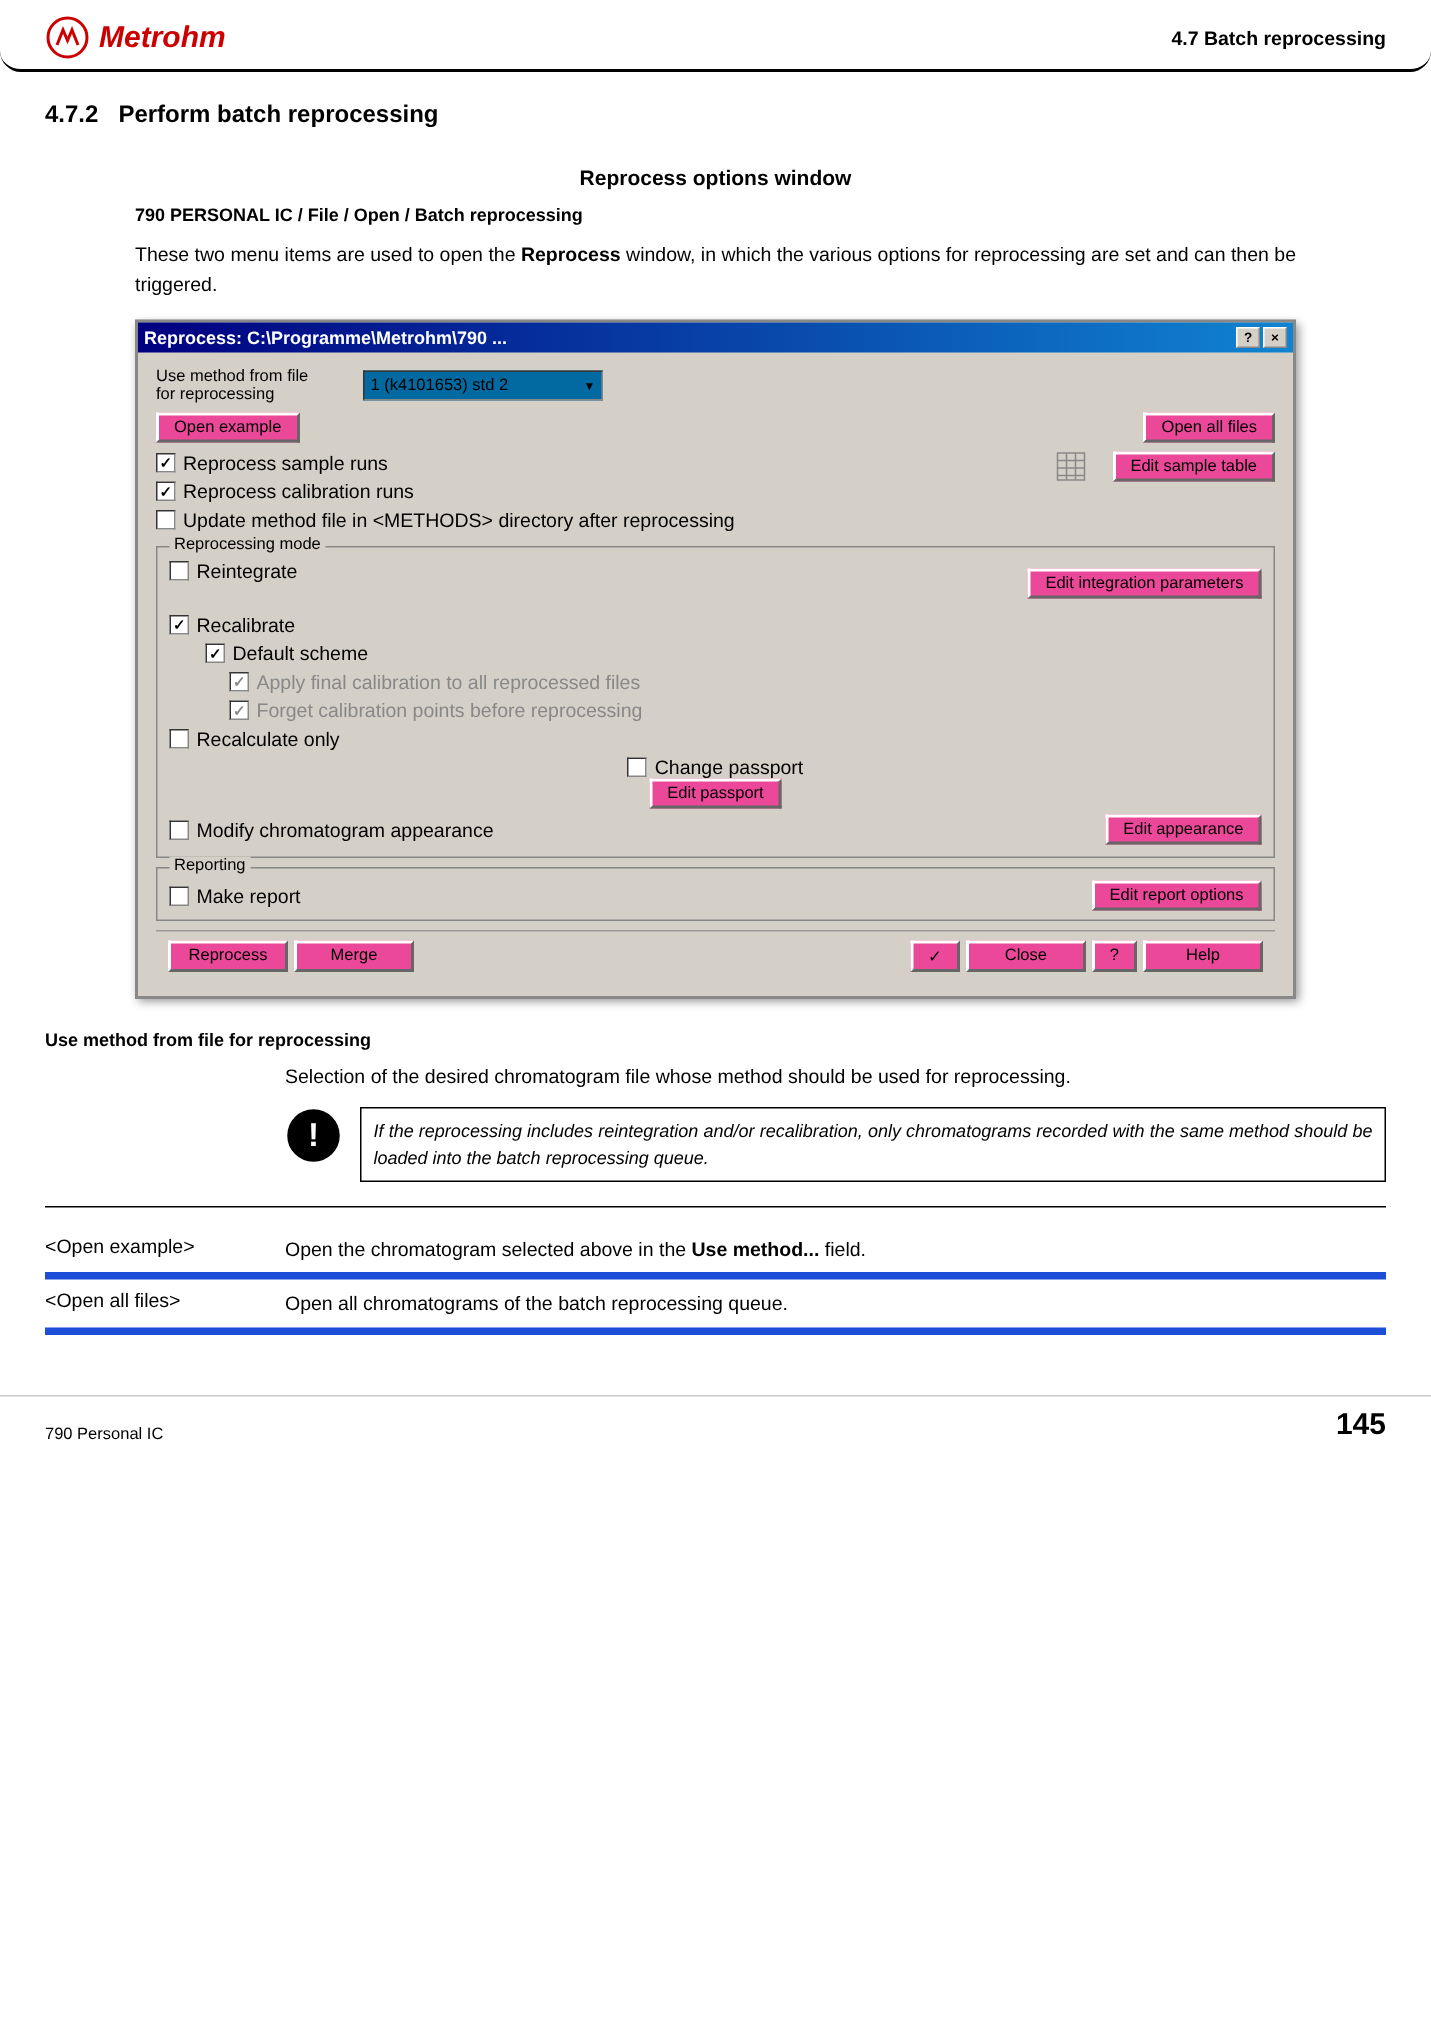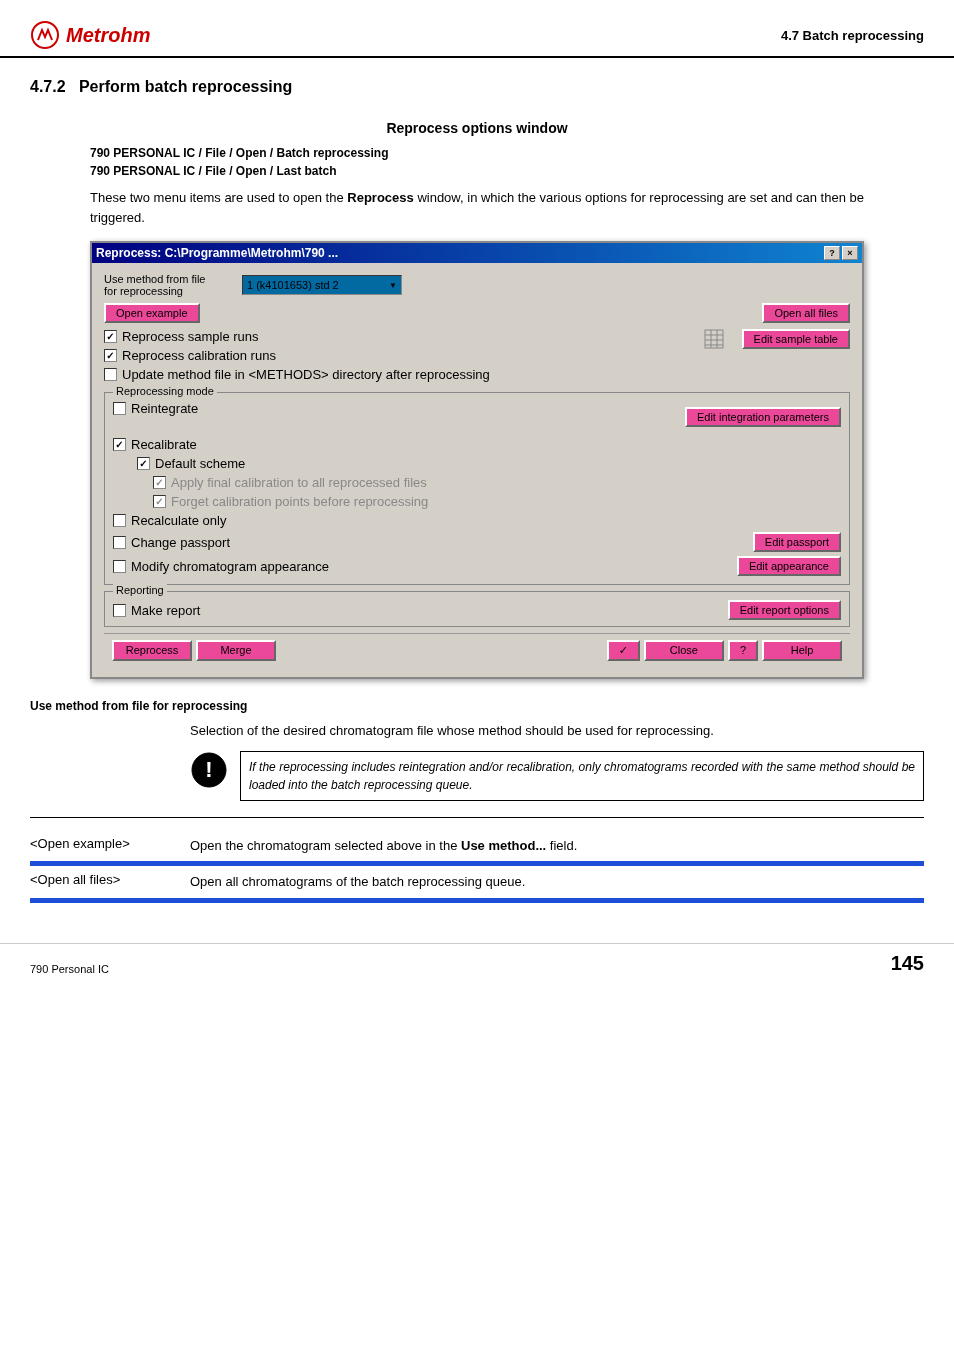--- a/index.html
+++ b/index.html
@@ -10,23 +10,24 @@
       font-family: Arial, Helvetica, sans-serif;
       font-size: 13px;
       color: #000;
     }
 
     
     .page-header {
       display: flex;
       justify-content: space-between;
       align-items: center;
-      padding: 20px 30px 6px 30px;
+      padding: 10px 30px 6px 30px;
       border-bottom: 2px solid #000;
       margin-bottom: 0;
+      border-radius: 14px;
     }
     .logo-area {
       display: flex;
       align-items: center;
       gap: 6px;
     }
     .logo-icon {
       width: 30px;
       height: 30px;
     }
@@ -313,21 +314,20 @@
 
 <div class="page-content">
 
   <div class="section-number">
     <span>4.7.2</span>&nbsp;&nbsp;&nbsp;<span>Perform batch reprocessing</span>
   </div>
 
   <div class="subsection-title">Reprocess options window</div>
 
   <div class="menu-path">790 PERSONAL IC / File / Open / Batch reprocessing</div>
-  <div class="menu-path">790 PERSONAL IC / File / Open / Last batch</div>
 
   <div class="description-text">
     These two menu items are used to open the <span class="bold">Reprocess</span> window, in which the various options for reprocessing are set and can then be triggered.
   </div>
 
   <div class="dialog-container">
 
     <div class="dialog-titlebar">
       <span class="dialog-titlebar-title">Reprocess: C:\Programme\Metrohm\790 ...</span>
       <div class="dialog-titlebar-buttons">
@@ -411,21 +411,21 @@
           <div class="checkbox-row indent2 greyed">
             <div class="win-checkbox checked-gray"></div>
             <span>Forget calibration points before reprocessing</span>
           </div>
 
           <div class="checkbox-row">
             <div class="win-checkbox"></div>
             <span>Recalculate only</span>
           </div>
 
-          <div style="display:flex; justify-content:space-between; align-items:center; margin-bottom:4px;">
+          <div style="display:flex; align-items:center; margin-bottom:4px;flex-direction:column;">
             <div class="checkbox-row" style="margin-bottom:0;">
               <div class="win-checkbox"></div>
               <span>Change passport</span>
             </div>
             <div class="win-button">Edit passport</div>
           </div>
 
           <div style="display:flex; justify-content:space-between; align-items:center; margin-bottom:2px;">
             <div class="checkbox-row" style="margin-bottom:0;">
               <div class="win-checkbox"></div>

